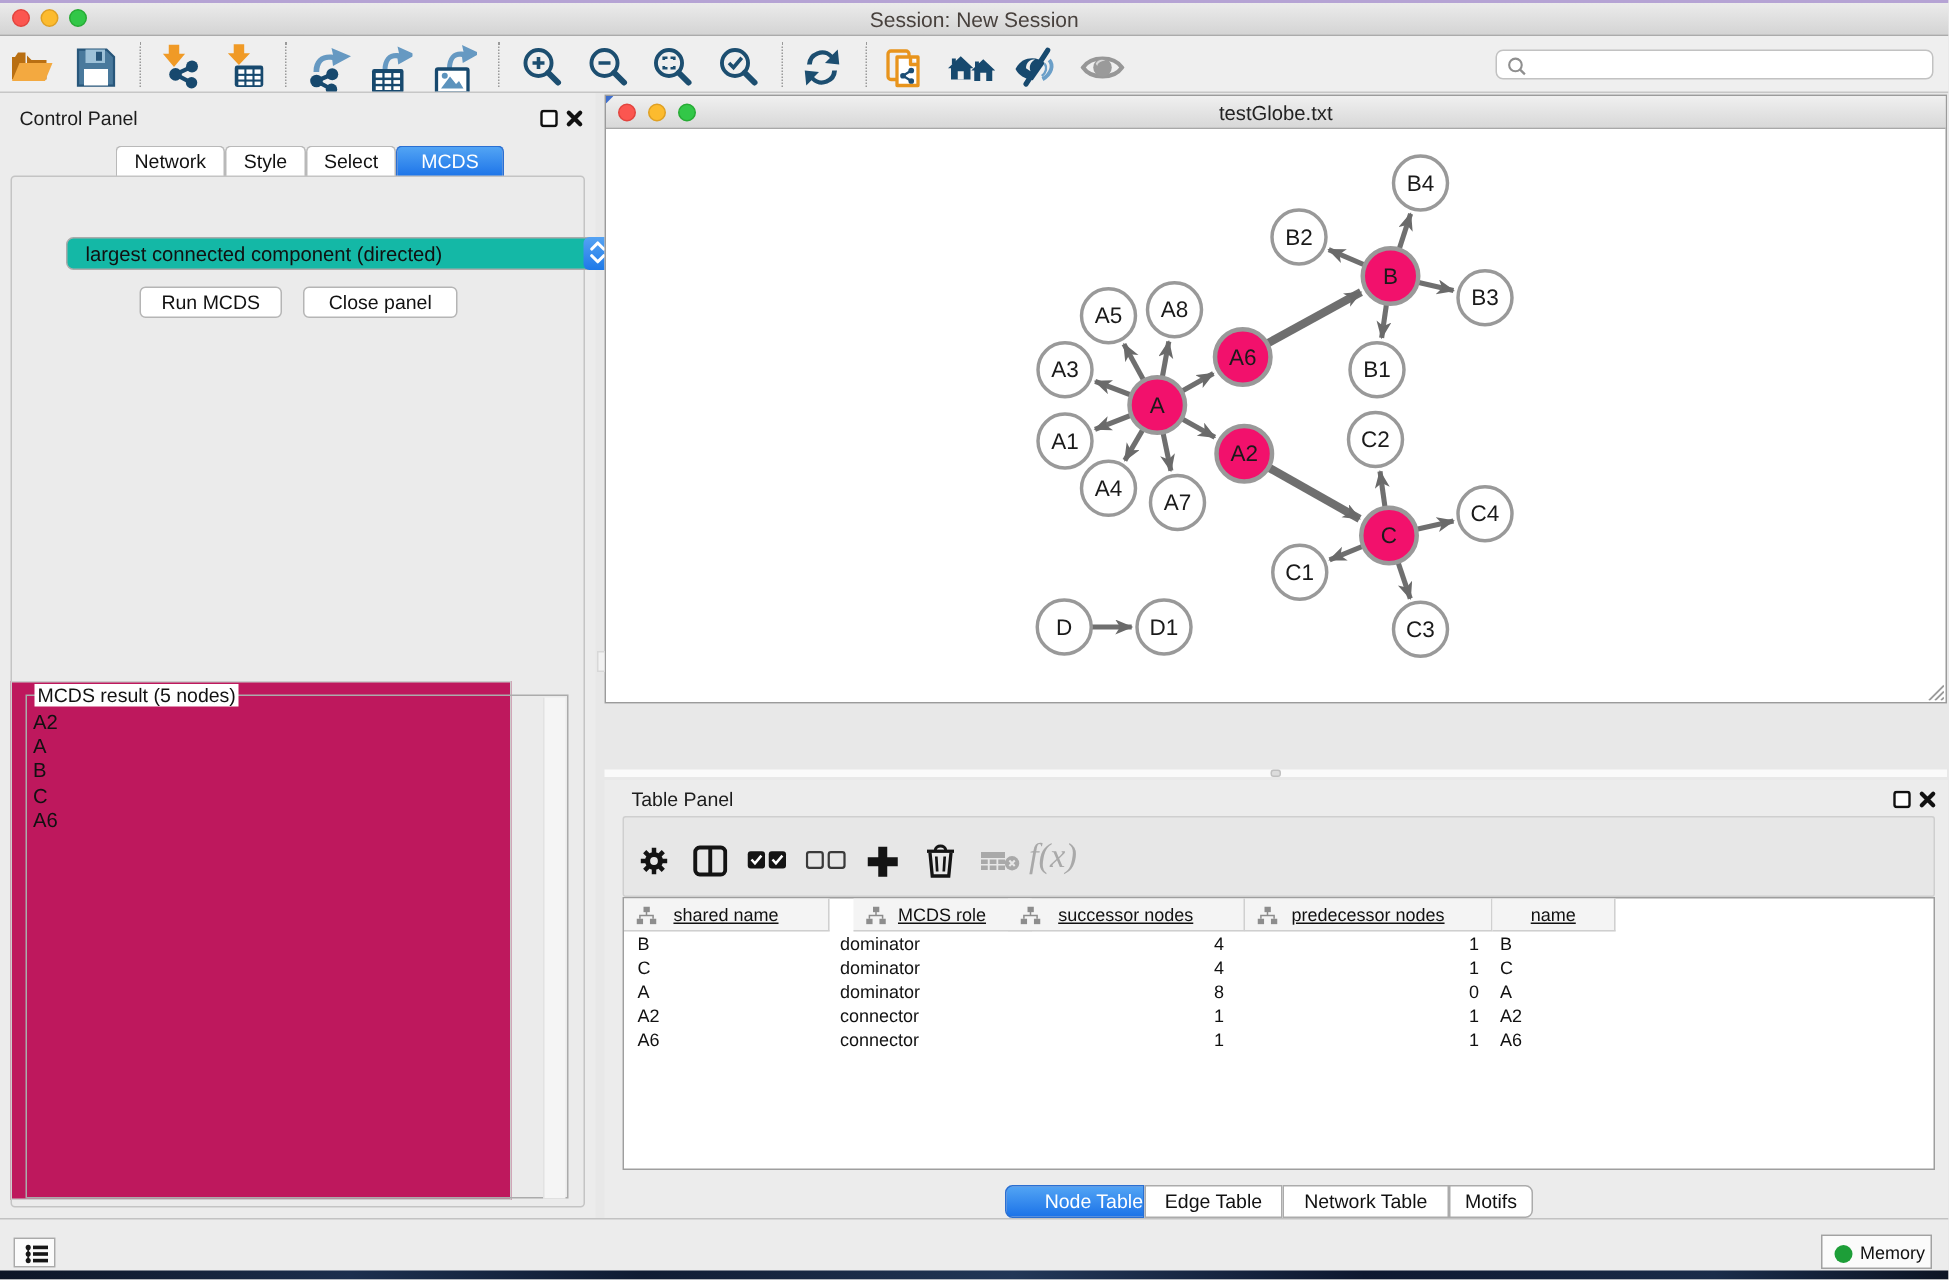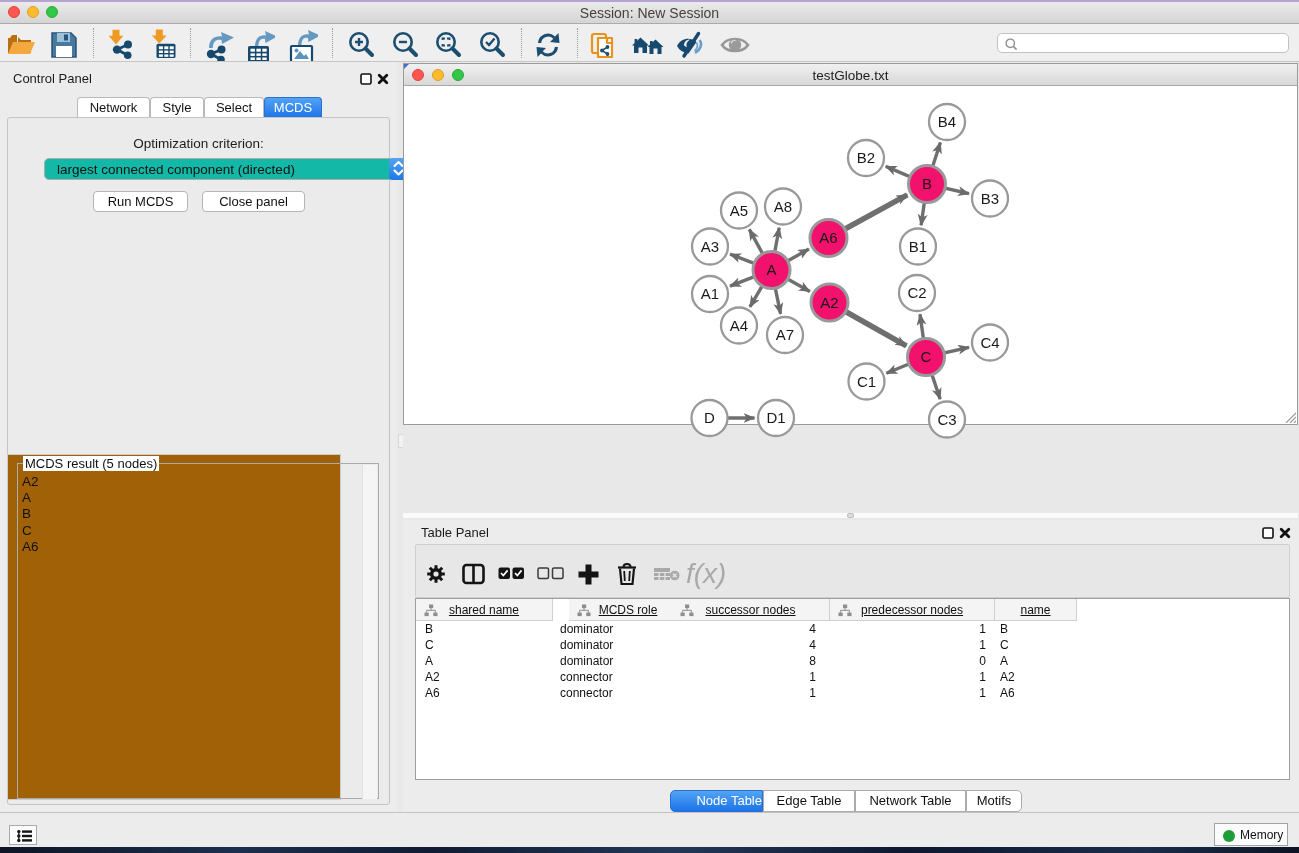--- a/index.html
+++ b/index.html
@@ -39,31 +39,31 @@
   font-size:13.5px; color:#1b1b1b; }
 #combo { position:absolute; left:44px; top:96px; width:364px; height:22px; background:#14b8a6;
   border:1px solid #ababab; border-radius:5px; font-size:13.5px; color:#111; }
 #combo .txt { position:absolute; left:12px; top:3px; }
 #combo .spin { position:absolute; right:-1px; top:-1px; width:19px; height:22px;
   background:linear-gradient(#55a3f3,#1e79e8); border-radius:4px 5px 5px 4px; }
 .btn { position:absolute; height:21px; background:#fff; border:1px solid #b5b5b5;
   border-radius:4px; font-size:13px; color:#111; text-align:center; line-height:19px; }
 
 #result-wrap { position:absolute; left:7px; top:392px; width:334px; height:346px;
-  background:#a16207; border:1px solid #cccccc; }
+  background:#be185d; border:1px solid #cccccc; }
 #result-box { position:absolute; left:9px; top:8px; width:362px; height:336px;
   border:1px solid #ababab; }
 #result-box .legend { position:absolute; left:5px; top:-8px; background:#fff;
   font-size:13px; color:#111; padding:0 2px; }
 #result-list { position:absolute; left:4px; top:10px; font-size:13.5px; color:#111;
   line-height:16.2px; }
 #result-sb { position:absolute; right:1px; top:1px; width:15px; height:334px;
   background:#f5f5f5; border-left:1px solid #e2e2e2; }
 
-#netwin { left:403px; top:63px; width:895px; height:362px; background:#fff;
+#netwin { left:403px; top:63px; width:895px; height:406px; background:#fff;
   border:1px solid #9b9b9b; }
 #netband { left:403px; top:513px; width:895px; height:5px; background:#fafafa; }
 #netsplit { left:847px; top:513px; width:7px; height:5px; background:#dcdcdc;
   border:1px solid #c0c0c0; border-radius:2px; }
 #netwin .wtitle { position:absolute; left:0; top:0; width:100%; height:22px;
   background:linear-gradient(#f0f0f0,#d8d8d8); border-bottom:1px solid #a8a8a8; }
 #netwin .wtitle .t { position:absolute; width:100%; top:3.5px; text-align:center;
   font-size:13.5px; color:#222222; }
 #graph { position:absolute; left:0; top:23px; }
 
@@ -247,23 +247,22 @@
   <div class="hdr">Control Panel</div>
   <svg style="position:absolute; left:360px; top:11px;" width="12" height="12" viewBox="0 0 12 12">
     <rect x="1" y="1" width="10" height="10" rx="1.5" fill="#fdfdfd" stroke="#111" stroke-width="1.6"></rect>
   </svg>
   <svg style="position:absolute; left:377px; top:11px;" width="12" height="12" viewBox="0 0 12 12">
     <path d="M2.2,2.2 L9.8,9.8 M9.8,2.2 L2.2,9.8" stroke="#111" stroke-width="2.8" stroke-linecap="round"></path>
   </svg>
   <div class="tab" style="left:77px; width:73px;">Network</div>
   <div class="tab" style="left:150px; width:54px;">Style</div>
   <div class="tab" style="left:204px; width:60px;">Select</div>
-  <div class="tab sel" style="left:264px; width:58px;">MCDS</div>
+  <div class="tab sel" style="left:264px; width:72px;">MCDS</div>
   <div id="tabpane"></div>
-  <div id="opt-label">Optimization criterion:</div>
   <div id="combo">
     <div class="txt">largest connected component (directed)</div>
     <div class="spin">
       <svg width="17" height="20" viewBox="0 0 17 20" style="position:absolute; left:1px; top:0;">
         <path d="M4.5,8 L8.5,4 L12.5,8" stroke="#fff" stroke-width="2.1" fill="none" stroke-linecap="round" stroke-linejoin="round"></path>
         <path d="M4.5,12.5 L8.5,16.5 L12.5,12.5" stroke="#fff" stroke-width="2.1" fill="none" stroke-linecap="round" stroke-linejoin="round"></path>
       </svg>
     </div>
   </div>
   <div class="btn" style="left:93px; top:129px; width:95px;">Run MCDS</div>
@@ -418,21 +417,21 @@
         <rect x="0" y="6" width="4.5" height="3"></rect>
           <rect x="5.8" y="6" width="4.5" height="3"></rect>
           <rect x="11.5" y="6" width="4.5" height="3"></rect>
         <rect x="0" y="10" width="4.5" height="3"></rect>
           <rect x="5.8" y="10" width="4.5" height="3"></rect>
           <rect x="11.5" y="10" width="4.5" height="3"></rect>
         <circle cx="20.7" cy="8.5" r="4.8"></circle>
       </g>
       <path d="M18.9,6.7 L22.5,10.3 M22.5,6.7 L18.9,10.3" stroke="#e7e7e7" stroke-width="1.4"></path>
     </svg>
-    <div style="position:absolute; left:270px; top:13px; font-family:Liberation Sans, sans-serif; font-style:italic; font-size:28px; color:#a9a9a9;">f(x)</div>
+    <div style="position:absolute; left:270px; top:13px; font-family:Liberation Serif, serif; font-style:italic; font-size:23px; color:#a9a9a9;">f(x)</div>
   </div>
   <div id="tgrid">
     <div class="th" style="left:0; width:137px;"><svg class="thico" width="14" height="13" viewBox="0 0 14 13">
           <g fill="#8d8d8d">
             <rect x="5" y="0.5" width="4.2" height="3.6"></rect>
             <rect x="0.5" y="8.5" width="4.2" height="3.6"></rect>
             <rect x="9.3" y="8.5" width="4.2" height="3.6"></rect>
           </g>
           <path d="M7,4 V6.3 M2.6,8.5 V6.3 H11.4 V8.5" stroke="#8d8d8d" fill="none"></path>
         </svg>shared name</div>

